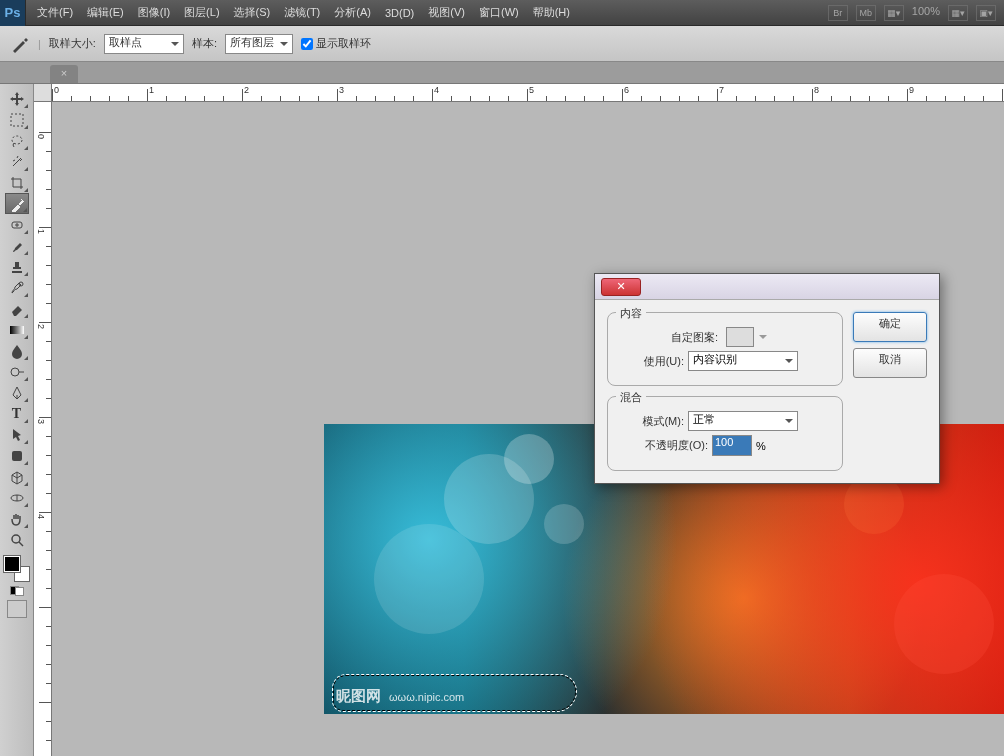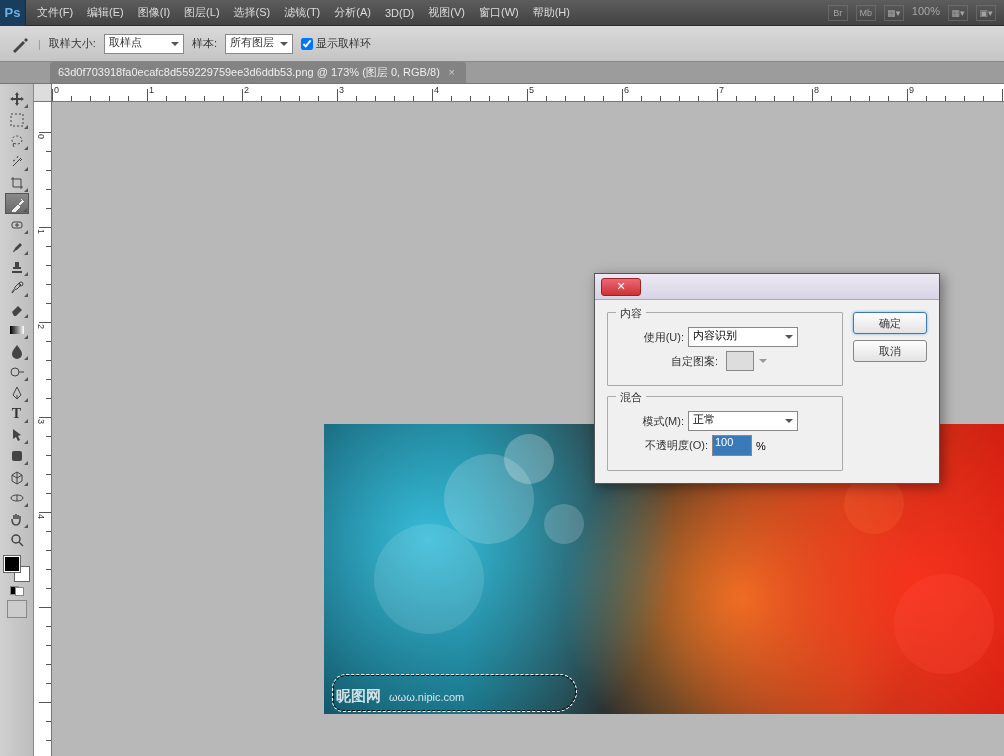--- a/index.html
+++ b/index.html
@@ -47,23 +47,23 @@
 .wm-logo{font-weight:bold;font-size:15px}
 .selection{position:absolute;border:1px dashed #fff;outline:1px dashed #000;outline-offset:-2px}
 
 .dialog{position:absolute;top:273px;left:594px;width:346px;background:#f0f0f0;border:1px solid #555;box-shadow:3px 3px 12px rgba(0,0,0,.4)}
 .dlg-title{height:26px;background:linear-gradient(#ece9f4,#d8d4e4);display:flex;align-items:center;padding:0 6px;color:#333;border-bottom:1px solid #aaa}
 .dlg-title-text{flex:1}
 .dlg-close{width:40px;height:18px;background:linear-gradient(#e67,#c33);border:1px solid #922;border-radius:3px;color:#fff;text-align:center;line-height:15px;font-size:11px}
 .dlg-body{padding:12px;display:flex;gap:10px}
 .dlg-left{flex:1;display:flex;flex-direction:column;gap:10px}
 .dlg-right{width:74px;display:flex;flex-direction:column;gap:6px}
-.d-btn{height:22px;background:linear-gradient(#fdfdfd,#e3e3e3);border:1px solid #888;border-radius:3px;text-align:center;line-height:20px;color:#333}
+.d-btn{height:30px;background:linear-gradient(#fdfdfd,#e3e3e3);border:1px solid #888;border-radius:3px;text-align:center;line-height:20px;color:#333}
 .d-btn.primary{border-color:#3a7ab8;box-shadow:0 0 3px #6bb1e8}
-.fieldset{border:1px solid #aaa;border-radius:1px;padding:10px 10px 10px 10px;position:relative}
+.fieldset{border:1px solid #aaa;border-radius:8px;padding:10px 10px 10px 10px;position:relative}
 .legend{position:absolute;top:-7px;left:8px;background:#f0f0f0;padding:0 4px;color:#333}
 .frow{display:flex;align-items:center;margin:4px 0;gap:4px}
 .frow label{text-align:right;color:#333}
 .d-select{height:20px;background:#fff;border:1px solid #888;min-width:90px;padding:0 18px 0 4px;position:relative}
 .d-select::after{content:"";position:absolute;right:4px;top:7px;border:4px solid transparent;border-top-color:#555}
 .pattern-sw{width:28px;height:20px;border:1px solid #888;background:#ddd;margin-left:4px;position:relative}
 .pattern-sw::after{content:"";position:absolute;right:-14px;top:7px;border:4px solid transparent;border-top-color:#999}
 .d-input{height:21px;width:40px;background:#fff;border:1px solid #888;padding:0 2px}
 .d-input.sel{background:#3a7ab8;color:#fff}
 .disabled{color:#999}
@@ -106,21 +106,20 @@
   <span class="opt-label">样本:</span>
   <div class="opt-select">所有图层</div>
   <label class="opt-chk">
     <input type="checkbox" checked="" style="">
     <span>显示取样环</span>
   </label>
 </div>
 
 <div class="tabbar">
   <div class="doc-tab">
-    <span>63d0f703918fa0ecafc8d559229759ee3d6ddb53.png @ 173% (图层 0, RGB/8)</span>
     <span class="doc-tab-close">×</span>
   </div>
 </div>
 
 <div class="workspace">
 
   <div class="toolbox">
     <div class="tool">
         <svg width="16" height="16">
           <path d="M8 1l2 3h-1v3h3v-1l3 2-3 2v-1h-3v3h1l-2 3-2-3h1v-3h-3v1l-3-2 3-2v1h3v-3h-1z" fill="#444"></path>
@@ -396,27 +395,27 @@
 </div>
 
 <div class="dialog">
   <div class="dlg-title">
     <div class="dlg-close">✕</div>
   </div>
   <div class="dlg-body">
     <div class="dlg-left">
       <div class="fieldset">
         <span class="legend">内容</span>
+        <div class="frow disabled">
+          <label style="width:100px">自定图案:</label>
+          <div class="pattern-sw"></div>
+        </div>
         <div class="frow">
           <label style="width:66px">使用(U):</label>
           <div class="d-select" style="min-width:110px">内容识别</div>
-        </div>
-        <div class="frow disabled">
-          <label style="width:100px">自定图案:</label>
-          <div class="pattern-sw"></div>
         </div>
       </div>
       <div class="fieldset">
         <span class="legend">混合</span>
         <div class="frow">
           <label style="width:66px">模式(M):</label>
           <div class="d-select" style="min-width:110px">正常</div>
         </div>
         <div class="frow">
           <label style="width:90px">不透明度(O):</label>

